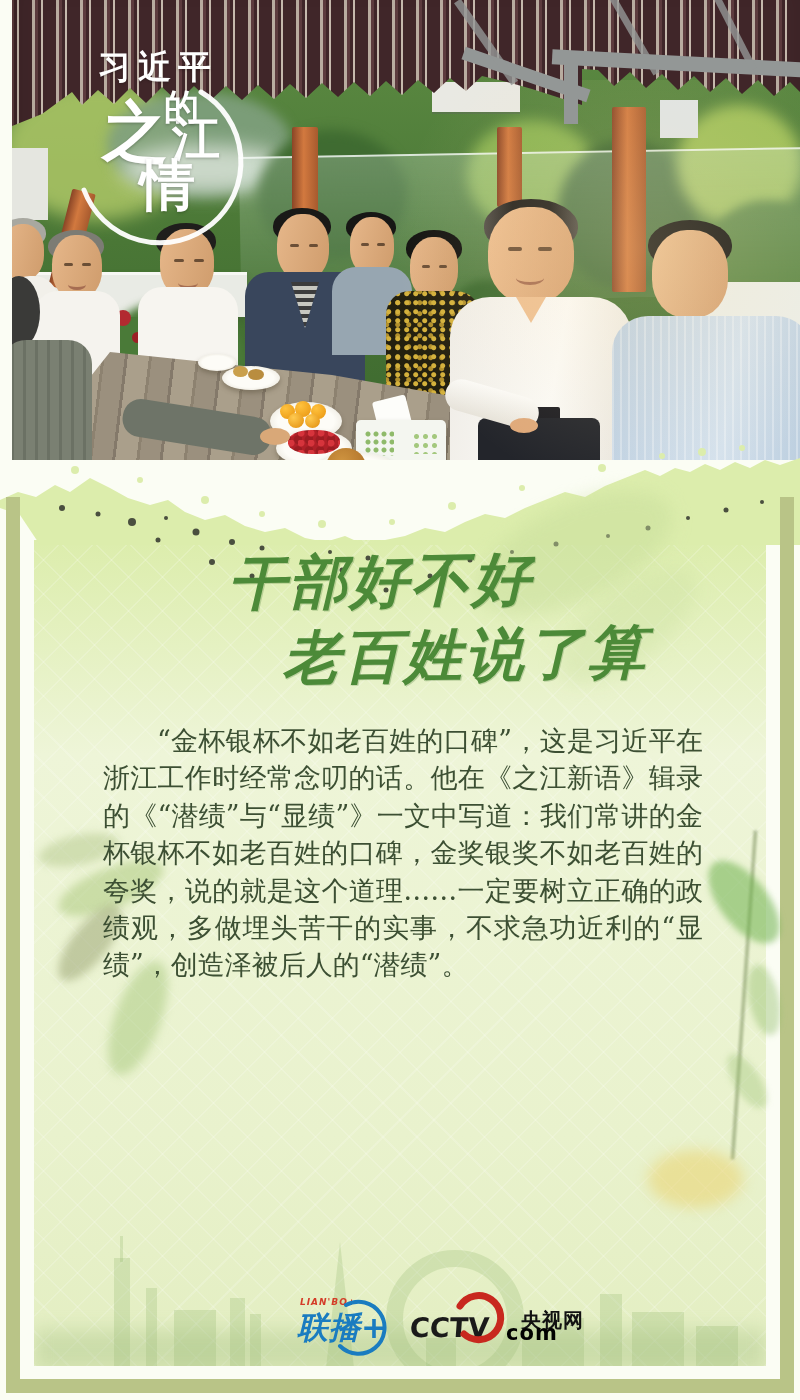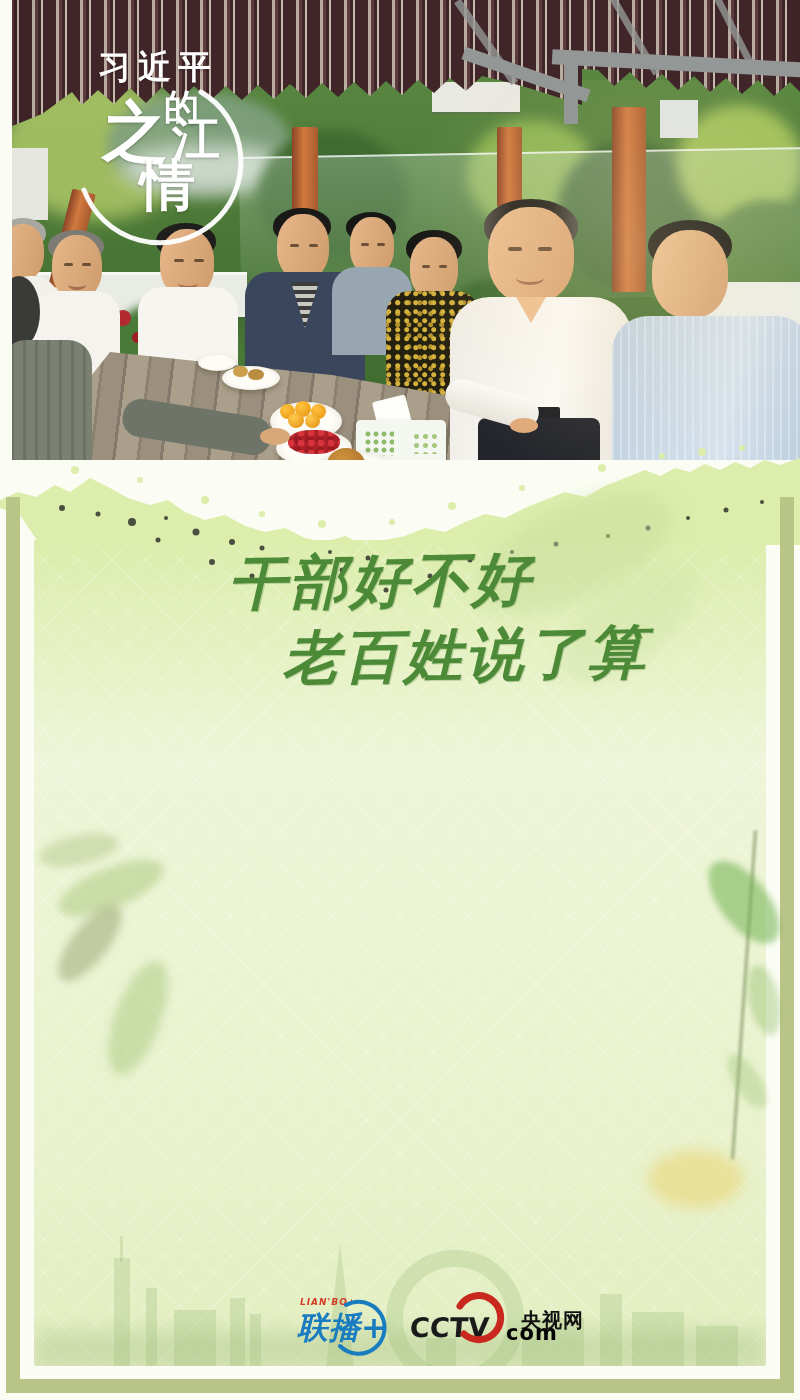--- a/index.html
+++ b/index.html
@@ -268,20 +268,21 @@
   <div class="abs" style="left:742px;top:830px;width:4px;height:330px;background:rgba(120,140,90,.5);transform:rotate(4deg);filter:blur(1px);"></div>
   <div class="leaf" style="left:695px;top:878px;width:98px;height:48px;background:rgba(110,176,76,.55);transform:rotate(52deg);filter:blur(3px);"></div>
   <div class="leaf" style="left:728px;top:985px;width:72px;height:30px;background:rgba(140,186,100,.4);transform:rotate(78deg);filter:blur(3px);"></div>
   <div class="leaf" style="left:716px;top:1068px;width:62px;height:26px;background:rgba(150,190,110,.35);transform:rotate(58deg);filter:blur(3px);"></div>
   <div class="leaf" style="left:648px;top:1150px;width:95px;height:58px;background:rgba(235,205,90,.45);filter:blur(7px);"></div>
 
   <div class="title-line" style="left:228px;top:552px;">干部好不好</div>
   <div class="title-line" style="left:282px;top:626px;">老百姓说了算</div>
 
   <div class="article">
+    <p>“金杯银杯不如老百姓的口碑”，这是习近平在浙江工作时经常念叨的话。他在《之江新语》辑录的《“潜绩”与“显绩”》一文中写道：我们常讲的金杯银杯不如老百姓的口碑，金奖银奖不如老百姓的夸奖，说的就是这个道理……一定要树立正确的政绩观，多做埋头苦干的实事，不求急功近利的“显绩”，创造泽被后人的“潜绩”。</p>
   </div>
 
   <div class="abs" style="left:34px;top:1230px;width:732px;height:136px;overflow:hidden;">
     <div class="sky" style="left:80px;top:28px;width:16px;height:110px;"></div>
     <div class="sky" style="left:86px;top:6px;width:3px;height:26px;"></div>
     <div class="sky" style="left:112px;top:58px;width:11px;height:80px;"></div>
     <div class="sky" style="left:140px;top:80px;width:42px;height:58px;"></div>
     <div class="sky" style="left:196px;top:68px;width:15px;height:70px;"></div>
     <div class="sky" style="left:216px;top:84px;width:11px;height:56px;"></div>
     <div class="sky" style="left:292px;top:12px;width:28px;height:126px;clip-path:polygon(50% 0,100% 100%,0 100%);"></div>

